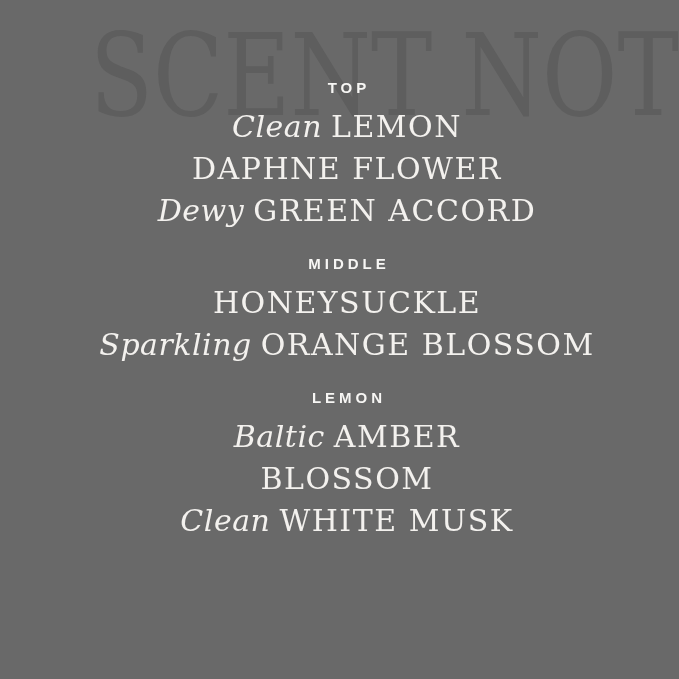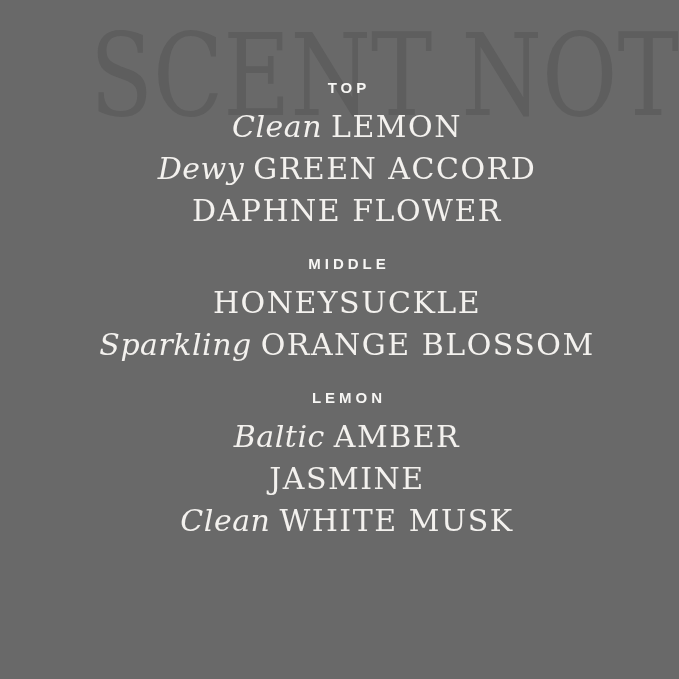--- a/index.html
+++ b/index.html
@@ -88,43 +88,43 @@
 </div>
 
 <div class="content">
 
   <div class="section">
     <div class="section-label">TOP</div>
     <div class="note-line">
       <span class="it">Clean</span><span class="caps">LEMON</span>
     </div>
     <div class="note-line">
-      <span class="it">Dewy</span><span class="caps">GREEN ACCORD</span>
+      <span class="caps">DAPHNE FLOWER</span>
     </div>
     <div class="note-line">
-      <span class="caps">DAPHNE FLOWER</span>
+      <span class="it">Dewy</span><span class="caps">GREEN ACCORD</span>
     </div>
   </div>
 
   <div class="section">
     <div class="section-label">MIDDLE</div>
     <div class="note-line">
       <span class="caps">HONEYSUCKLE</span>
     </div>
     <div class="note-line">
       <span class="it">Sparkling</span><span class="caps">ORANGE BLOSSOM</span>
     </div>
   </div>
 
   <div class="section">
     <div class="section-label">LEMON</div>
     <div class="note-line">
       <span class="it">Baltic</span><span class="caps">AMBER</span>
     </div>
     <div class="note-line">
-      <span class="caps">JASMINE</span>
+      <span class="caps">BLOSSOM</span>
     </div>
     <div class="note-line">
       <span class="it">Clean</span><span class="caps">WHITE MUSK</span>
     </div>
   </div>
 
 </div>
 
 </body></html>

